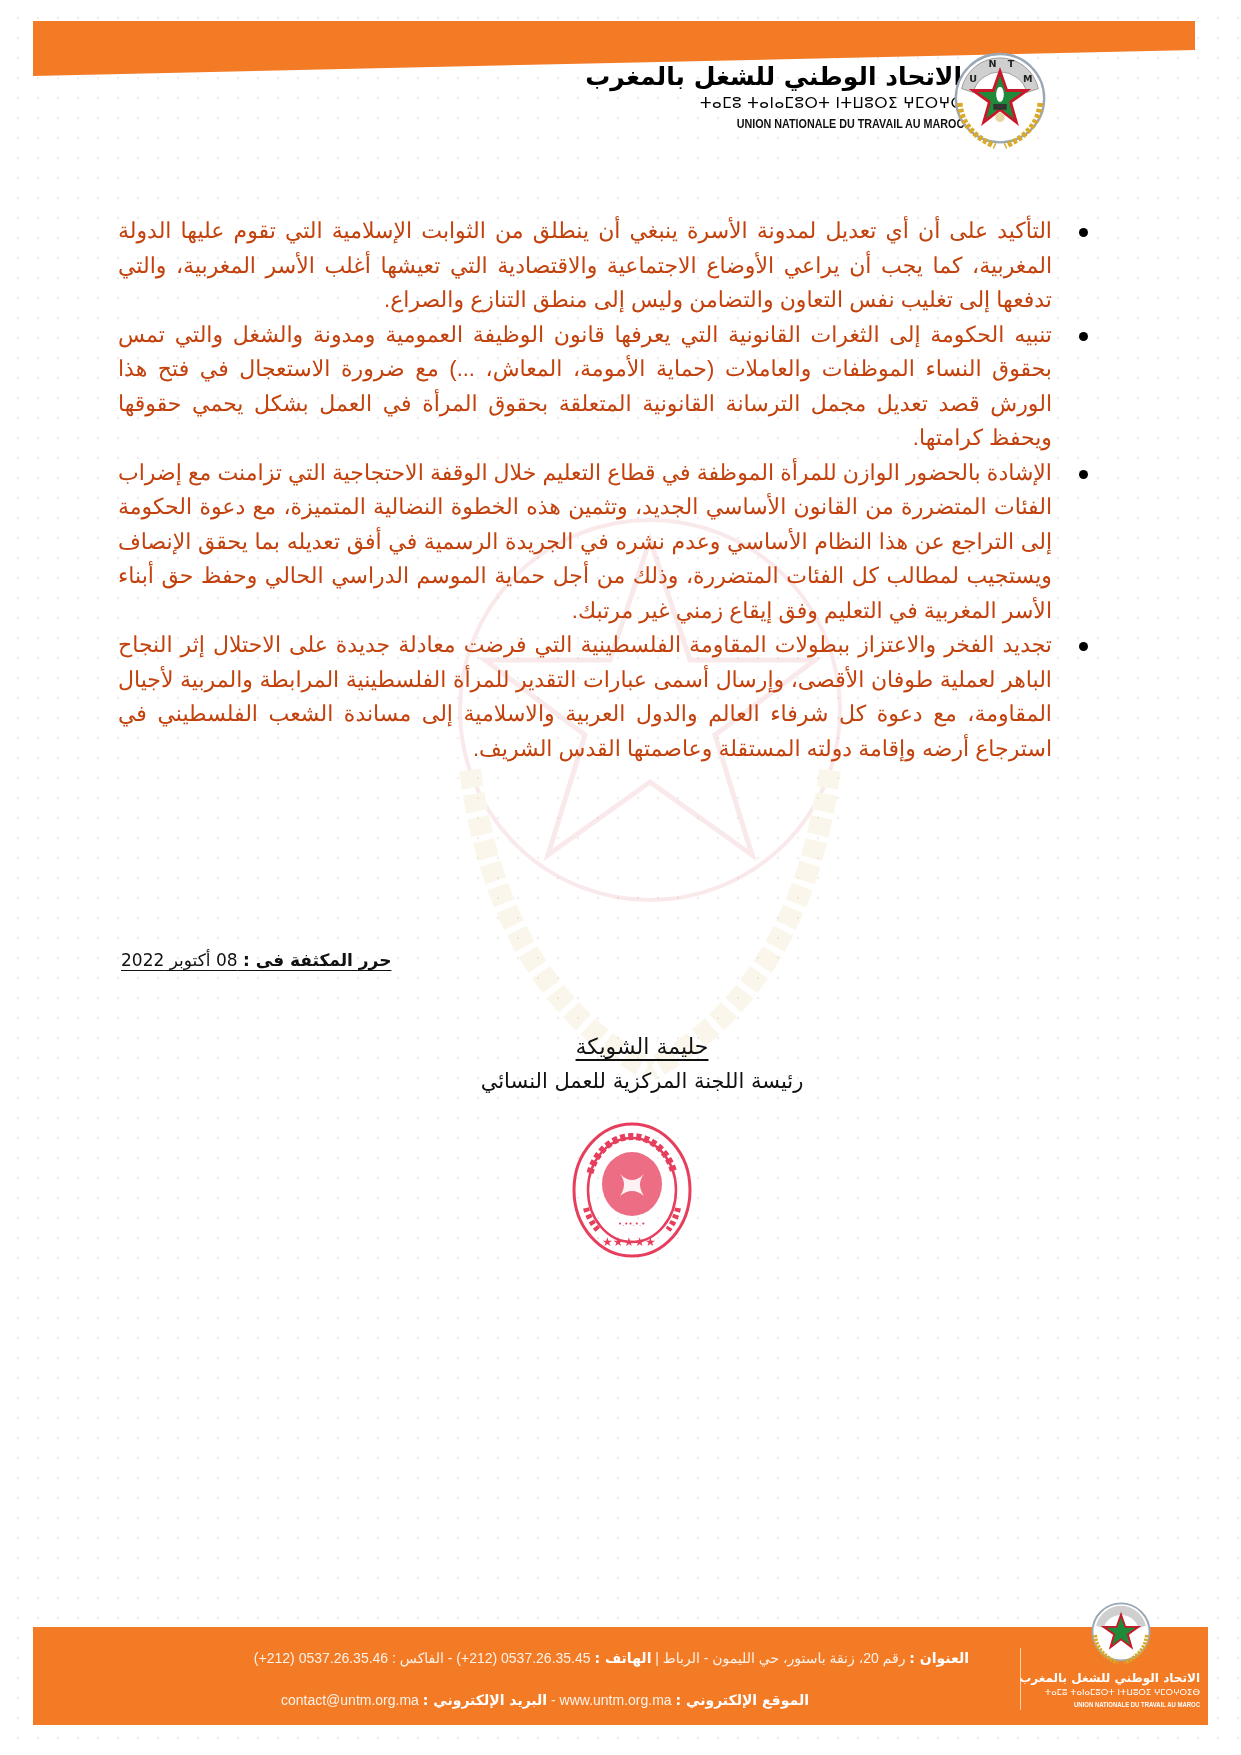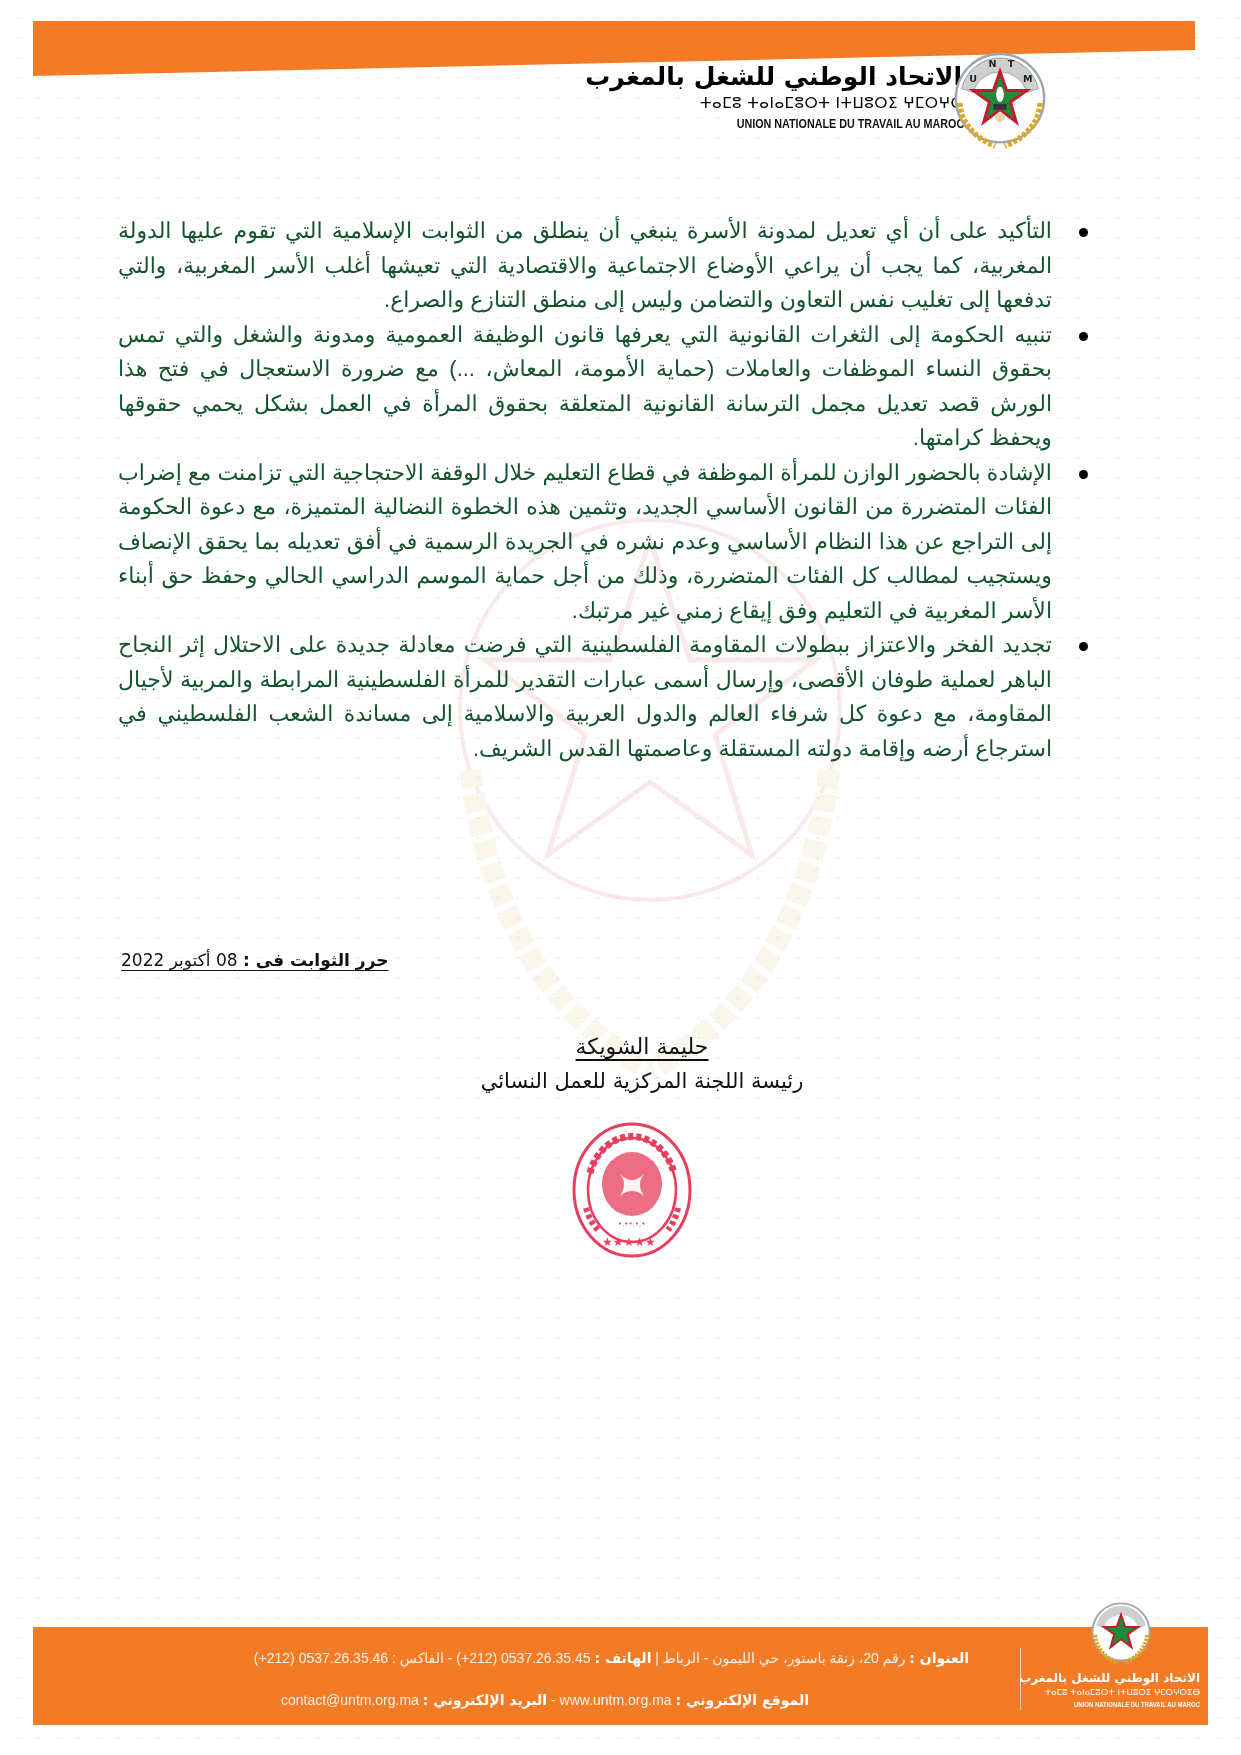--- a/index.html
+++ b/index.html
@@ -16,21 +16,21 @@
   .header-text { position: absolute; left: 700px; top: 62px; width: 262px; text-align: right; }
   .org-ar { font-family: "DejaVu Sans", sans-serif; font-weight: bold; font-size: 25px; line-height: 30px; color: #000; direction: rtl; white-space: nowrap; letter-spacing: -0.5px; }
   .org-tf { font-family: "DejaVu Sans", sans-serif; font-size: 15px; line-height: 22px; color: #000; white-space: nowrap; letter-spacing: 0.5px; }
   .org-fr { font-family: "Liberation Sans", sans-serif; font-weight: bold; font-size: 12.5px; line-height: 20px; color: #111; white-space: nowrap; transform: scaleX(0.86); transform-origin: right center; }
   .logo { position: absolute; }
   .logo-header { left: 952px; top: 50px; width: 96px; height: 106px; }
   .watermark { position: absolute; left: 440px; top: 470px; width: 420px; height: 620px; opacity: 0.09; pointer-events: none; }
   .content {
     position: absolute; left: 118px; top: 214px; width: 970px;
     direction: rtl; text-align: justify;
-    font-family: "Liberation Sans", sans-serif; font-size: 22px; line-height: 34.5px; color: #14532d;
+    font-family: "Liberation Sans", sans-serif; font-size: 22px; line-height: 34.5px; color: #c2410c;
   }
   .content ul { list-style: none; margin: 0; padding: 0; }
   .content li { position: relative; padding-right: 36px; }
   .bullet { position: absolute; right: 0px; top: 14px; width: 9px; height: 9px; border-radius: 50%; background: #000; }
   .date-line {
     position: absolute; left: 121px; top: 948px; direction: rtl;
     font-family: "DejaVu Sans", sans-serif; font-size: 17px; line-height: 24px;
     text-decoration: underline; text-underline-offset: 4px; white-space: nowrap;
   }
   .date-line .lbl { font-weight: bold; }
@@ -98,21 +98,21 @@
 <div class="content">
   <ul>
     <li><span class="bullet"></span><span>التأكيد على أن أي تعديل لمدونة الأسرة ينبغي أن ينطلق من الثوابت الإسلامية التي تقوم عليها الدولة المغربية، كما يجب أن يراعي الأوضاع الاجتماعية والاقتصادية التي تعيشها أغلب الأسر المغربية، والتي تدفعها إلى تغليب نفس التعاون والتضامن وليس إلى منطق التنازع والصراع.</span></li>
     <li><span class="bullet"></span><span>تنبيه الحكومة إلى الثغرات القانونية التي يعرفها قانون الوظيفة العمومية ومدونة والشغل والتي تمس بحقوق النساء الموظفات والعاملات (حماية الأمومة، المعاش، ...) مع ضرورة الاستعجال في فتح هذا الورش قصد تعديل مجمل الترسانة القانونية المتعلقة بحقوق المرأة في العمل بشكل يحمي حقوقها ويحفظ كرامتها.</span></li>
     <li><span class="bullet"></span><span>الإشادة بالحضور الوازن للمرأة الموظفة في قطاع التعليم خلال الوقفة الاحتجاجية التي تزامنت مع إضراب الفئات المتضررة من القانون الأساسي الجديد، وتثمين هذه الخطوة النضالية المتميزة، مع دعوة الحكومة إلى التراجع عن هذا النظام الأساسي وعدم نشره في الجريدة الرسمية في أفق تعديله بما يحقق الإنصاف ويستجيب لمطالب كل الفئات المتضررة، وذلك من أجل حماية الموسم الدراسي الحالي وحفظ حق أبناء الأسر المغربية في التعليم وفق إيقاع زمني غير مرتبك.</span></li>
     <li><span class="bullet"></span><span>تجديد الفخر والاعتزاز ببطولات المقاومة الفلسطينية التي فرضت معادلة جديدة على الاحتلال إثر النجاح الباهر لعملية طوفان الأقصى، وإرسال أسمى عبارات التقدير للمرأة الفلسطينية المرابطة والمربية لأجيال المقاومة، مع دعوة كل شرفاء العالم والدول العربية والاسلامية إلى مساندة الشعب الفلسطيني في استرجاع أرضه وإقامة دولته المستقلة وعاصمتها القدس الشريف.</span></li>
   </ul>
 </div>
 
 <div class="date-line">
-  <span class="lbl">حرر الثوابت فى :</span>
+  <span class="lbl">حرر المكثفة فى :</span>
   <span>08 أكتوبر 2022</span>
 </div>
 
 <div class="sign-name">حليمة الشويكة</div>
 <div class="sign-title">رئيسة اللجنة المركزية للعمل النسائي</div>
 
 <svg class="stamp" viewBox="0 0 128 150">
   <g fill="none" stroke="#e63e5c">
     <ellipse cx="64" cy="72" rx="58" ry="66" stroke-width="3"></ellipse>
     <ellipse cx="64" cy="72" rx="44" ry="52" stroke-width="2.5"></ellipse>

